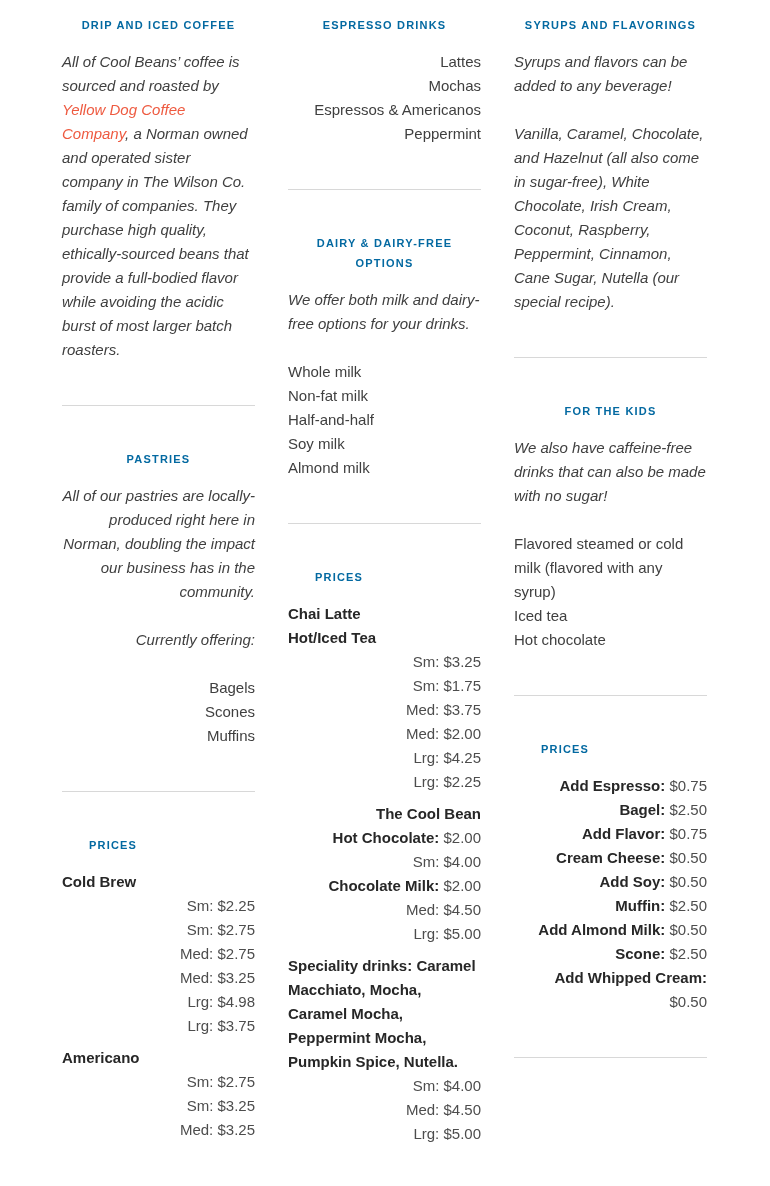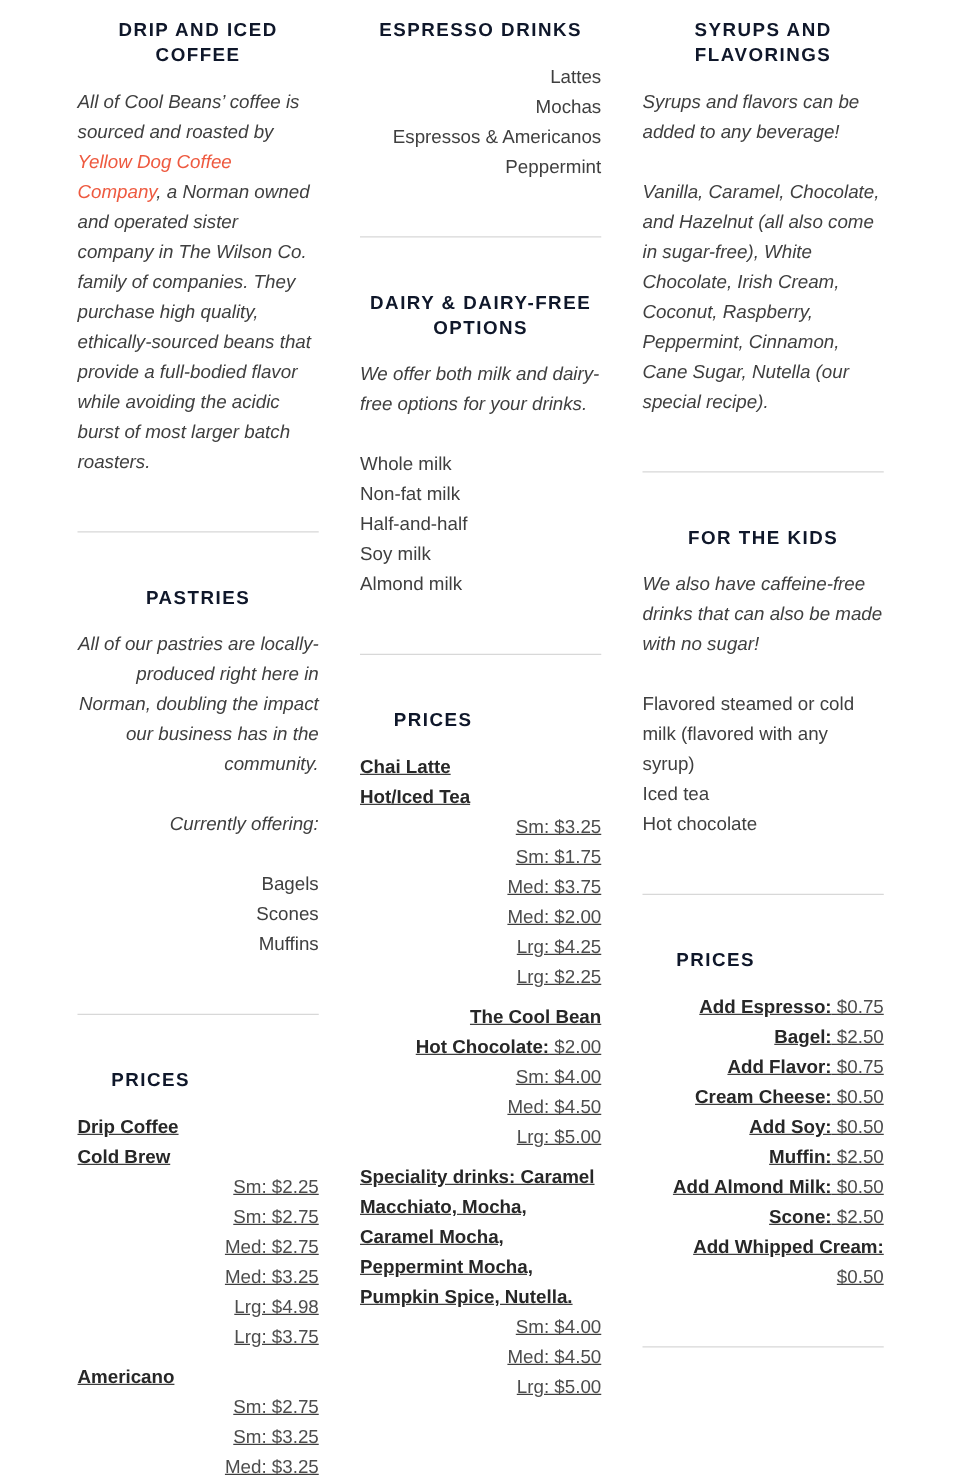--- a/index.html
+++ b/index.html
@@ -8,30 +8,30 @@
     font-family:"Liberation Sans", sans-serif;
     -webkit-font-smoothing:antialiased;
   }
   .page {
     display:flex; gap:33px;
     padding:15px 63px 0 62px;
     box-sizing:border-box;
   }
   .col { width:193px; flex:0 0 193px; font-size:15px; line-height:24px; color:#3f3f3f; }
   h3.heading {
-    font-size:15px; line-height:20px; font-weight:700;
-    letter-spacing:1.2px; text-align:center; color:#0f172a;
+    font-size:11px; line-height:20px; font-weight:700;
+    letter-spacing:1.2px; text-align:center; color:#0369a1;
     margin:0 0 15px 0;
   }
   h3.heading.left { text-align:left;margin-left:27px; }
   p.body { margin:0 0 24px 0;font-style:italic; }
   .center { text-align:right; }
   .list .line { min-height:24px; }
   hr.divider { border:none; border-top:1px solid #d8d8d8; margin:43px 0; }
-  .price-group { margin:0;text-decoration:underline; }
+  .price-group { margin:0; }
   .price-group + .price-group { margin-top:8px; }
   .line { min-height:24px; }
   .bname { font-weight:700; color:#272727; }
   .price { color:#4d4d4d;text-align:right; }
   a.link { color:#ee5a40; text-decoration:none; cursor:pointer; }
 </style>
 </head>
 <body>
 
 <div class="page">
@@ -48,21 +48,20 @@
     <div class="list center">
       <div class="line">Bagels</div>
       <div class="line">Scones</div>
       <div class="line">Muffins</div>
     </div>
 
     <hr class="divider">
 
     <h3 class="heading left">PRICES</h3>
     <div class="price-group">
-      <div class="line bname">Drip Coffee</div>
       <div class="line bname">Cold Brew</div>
       <div class="line price">Sm: $2.25</div>
       <div class="line price">Sm: $2.75</div>
       <div class="line price">Med: $2.75</div>
       <div class="line price">Med: $3.25</div>
       <div class="line price">Lrg: $4.98</div>
       <div class="line price">Lrg: $3.75</div>
     </div>
     <div class="price-group">
       <div class="line bname">Americano</div>
@@ -103,20 +102,21 @@
       <div class="line price">Sm: $1.75</div>
       <div class="line price">Med: $3.75</div>
       <div class="line price">Med: $2.00</div>
       <div class="line price">Lrg: $4.25</div>
       <div class="line price">Lrg: $2.25</div>
     </div>
     <div class="price-group">
       <div class="line price"><span class="bname">The Cool Bean</span><span></span></div>
       <div class="line price"><span class="bname">Hot Chocolate:</span><span> $2.00</span></div>
       <div class="line price"><span class="bname"></span><span>Sm: $4.00</span></div>
+      <div class="line price"><span class="bname">Chocolate Milk:</span><span> $2.00</span></div>
       <div class="line price"><span class="bname"></span><span>Med: $4.50</span></div>
       <div class="line price"><span class="bname"></span><span>Lrg: $5.00</span></div>
     </div>
     <div class="price-group">
       <div class="bname">Speciality drinks: Caramel Macchiato, Mocha, Caramel Mocha, Peppermint Mocha, Pumpkin Spice, Nutella.</div>
       <div class="line price">Sm: $4.00</div>
       <div class="line price">Med: $4.50</div>
       <div class="line price">Lrg: $5.00</div>
     </div>
   </div>

